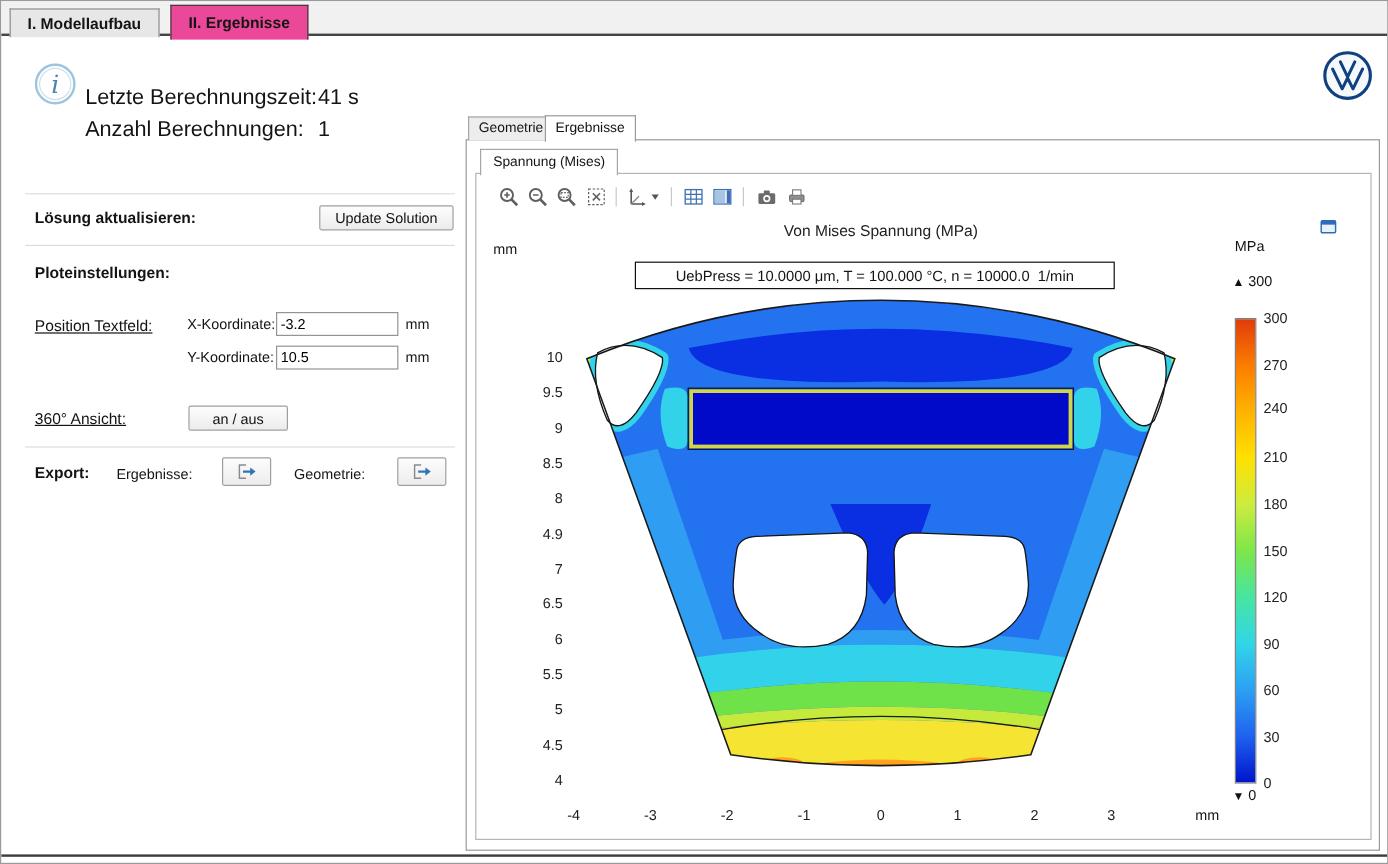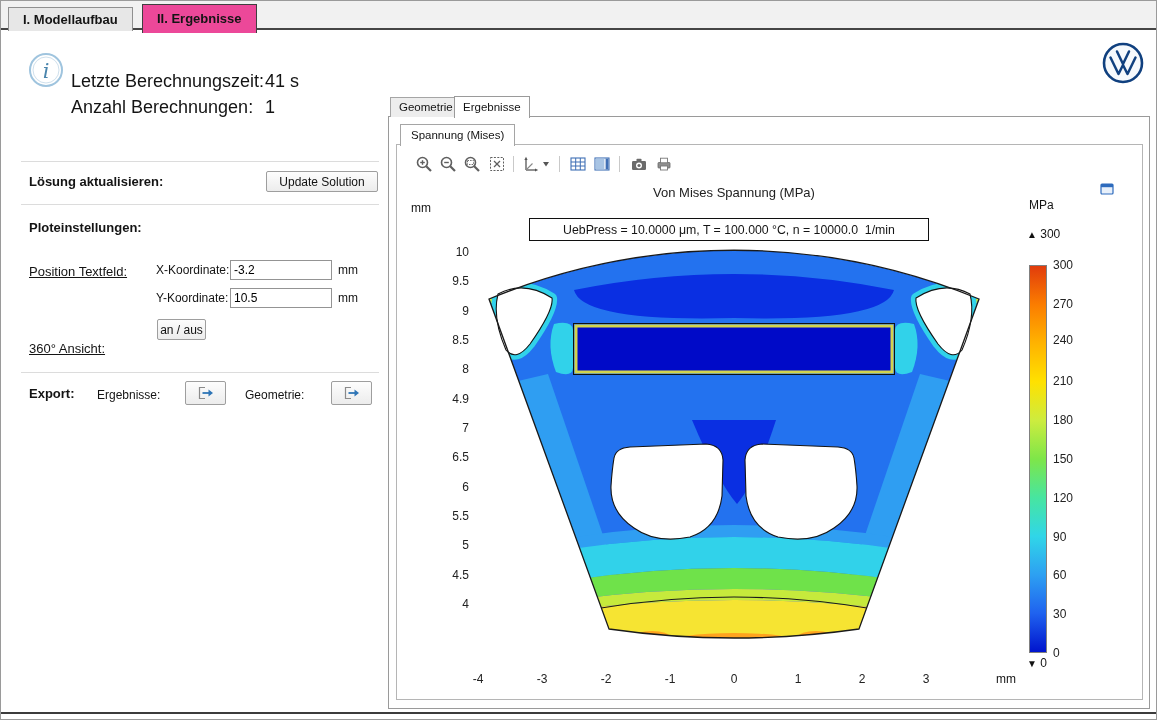--- a/index.html
+++ b/index.html
@@ -43,21 +43,21 @@
               font-size:13px;color:#222;}
   .yunit{position:absolute;left:400px;top:200px;width:30px;text-align:right;font-size:12px;}
   .annot{position:absolute;left:528px;top:217px;width:398px;height:21px;border:1.5px solid #101010;
          background:#fff;display:flex;align-items:center;justify-content:center;font-size:12.3px;
          white-space:pre;z-index:3;}
   .femplot{position:absolute;left:455px;top:205px;width:556px;height:460px;}
   .hole{fill:#ffffff;stroke:#141414;stroke-width:1.1;}
   .halo{fill:none;stroke-width:10;stroke-linejoin:round;}
   .outline{fill:none;stroke:#1a1a1a;stroke-width:1.3;}
   .innerarc{fill:none;stroke:#1a1a1a;stroke-width:1.2;}
-  .ytick{position:absolute;width:100%;text-align:right;font-size:12px;color:#222;}
+  .ytick{position:absolute;width:100%;text-align:right;font-size:12px;color:#222;margin-top:46px;}
   .xtick{position:absolute;width:40px;text-align:center;font-size:12px;color:#222;}
   .xunit{position:absolute;left:985px;top:671px;width:40px;text-align:center;font-size:12px;}
   .ltick{position:absolute;left:0;height:14px;line-height:14px;font-size:12px;color:#222;}
   .legendbar{position:absolute;left:1028px;top:264px;width:18px;height:388px;
              border:1px solid #808080;box-sizing:border-box;}
   .leg-unit{position:absolute;left:1028px;top:197px;font-size:12px;}
   .leg-max{position:absolute;left:1026px;top:226px;font-size:12px;white-space:nowrap;}
   .leg-min{position:absolute;left:1026px;top:655px;font-size:12px;white-space:nowrap;}
   .tri{font-size:10px;color:#111;}
   .detach{position:absolute;left:1099px;top:180px;width:16px;height:16px;cursor:default;}
@@ -92,21 +92,21 @@
 
   <div class="lbl und" style="left:28px;top:263px">Position Textfeld:</div>
   <div class="lbl" style="left:155px;top:262px;font-size:12px">X-Koordinate:</div>
   <input class="inp" style="left: 229px; top: 259px;" value="-3.2">
   <div class="lbl" style="left:337px;top:262px;font-size:12px">mm</div>
   <div class="lbl" style="left:155px;top:290px;font-size:12px">Y-Koordinate:</div>
   <input class="inp" style="left: 229px; top: 287px;" value="10.5">
   <div class="lbl" style="left:337px;top:290px;font-size:12px">mm</div>
 
   <div class="lbl und" style="left:28px;top:340px">360° Ansicht:</div>
-  <div class="btn" style="left:156px;top:318px;width:49px;height:21px">an / aus</div>
+  <div class="btn" style="left:156px;top:337px;width:83px;height:21px">an / aus</div>
 
   <div class="hr" style="top:371px"></div>
   <div class="lbl bold" style="left:28px;top:385px">Export:</div>
   <div class="lbl" style="left:96px;top:387px;font-size:12px">Ergebnisse:</div>
   <div class="btn" style="left:184px;top:380px;width:41px;height:24px">
     <svg width="20" height="16" viewBox="0 0 20 16">
       <path d="M9 2.5 H3.5 V13.5 H9" fill="none" stroke="#8a8a8a" stroke-width="1.2"></path>
       <line x1="6.5" y1="8" x2="13.5" y2="8" stroke="#2e75b6" stroke-width="1.8"></line>
       <path d="M12.5 4.6 L17 8 L12.5 11.4 Z" fill="#2e75b6"></path>
     </svg>

